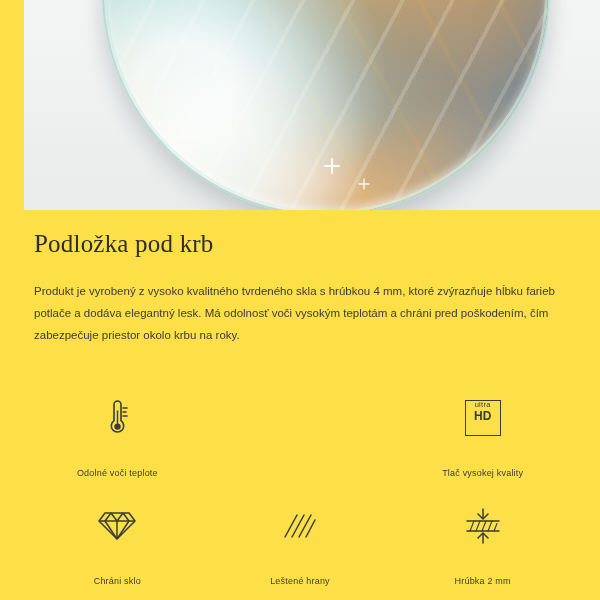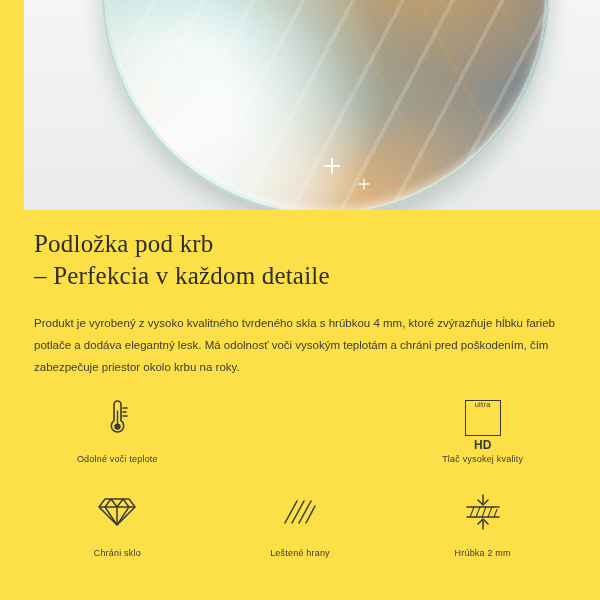--- a/index.html
+++ b/index.html
@@ -162,21 +162,21 @@
   }
   .feature-icon {
     width: 56px;
     height: 52px;
     display: flex;
     align-items: center;
     justify-content: center;
     color: #3a3a3a;
   }
   .feature-label {
-    margin-top: 10px;
+    margin-top: 24px;
     font-size: 9px;
     color: #3c3c3c;
     letter-spacing: .2px;
   }
   .row-2 { margin-top: 22px; }
 
   .hd-box {
     width: 34px;
     height: 34px;
     border: 1.6px solid #3a3a3a;
@@ -188,21 +188,20 @@
   .hd-top {
     font-size: 7.5px;
     letter-spacing: .3px;
     color: #3a3a3a;
     margin-bottom: 1px;
   }
   .hd-bottom {
     font-size: 12px;
     font-weight: bold;
     color: #3a3a3a;
-    margin-top: 29px;
   }
 </style>
 </head>
 <body>
 
 <div class="page">
 
   <div class="hero">
     <div class="hero-bg"></div>
     <div class="board">
@@ -210,21 +209,20 @@
       <div class="board-gloss"></div>
       <div class="board-edge"></div>
     </div>
     <span class="sparkle sparkle-1"></span>
     <span class="sparkle sparkle-2"></span>
   </div>
 
   <div class="content">
     <h1 class="headline">
       <span>Podložka pod krb</span>
-      <span class="line2">– Perfekcia v každom detaile</span>
     </h1>
     <p class="paragraph">Produkt je vyrobený z vysoko kvalitného tvrdeného skla s hrúbkou 4 mm, ktoré zvýrazňuje hĺbku farieb potlače a dodáva elegantný lesk. Má odolnosť voči vysokým teplotám a chráni pred poškodením, čím zabezpečuje priestor okolo krbu na roky.</p>
   </div>
 
   <div class="features">
 
     <div class="feature-row row-1">
 
       <div class="feature">
         <div class="feature-icon">

